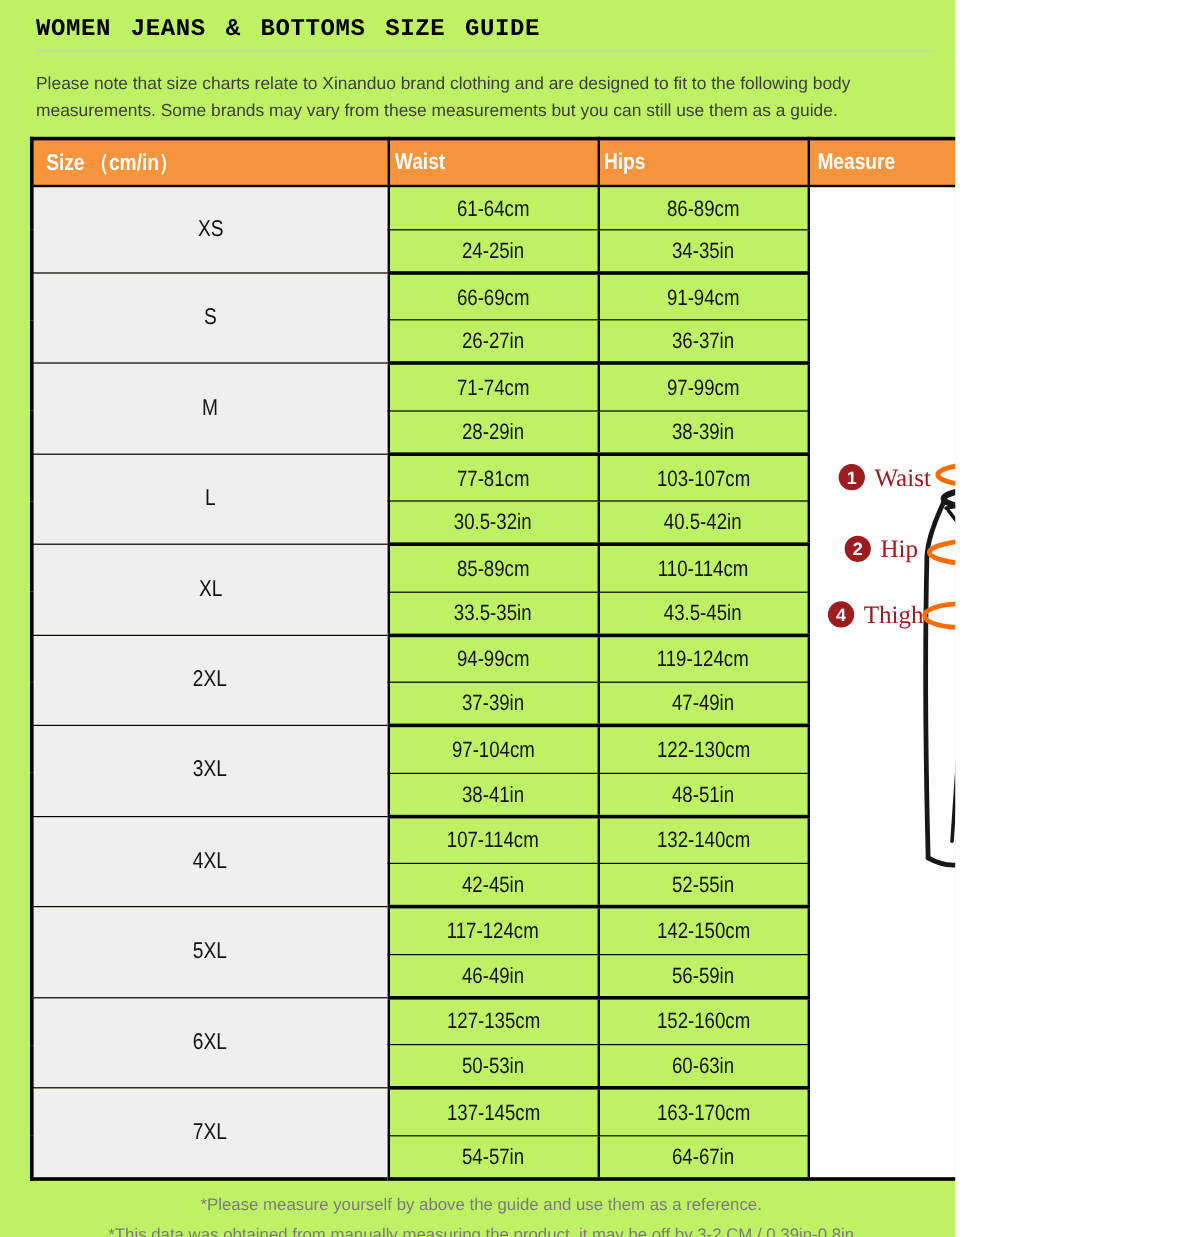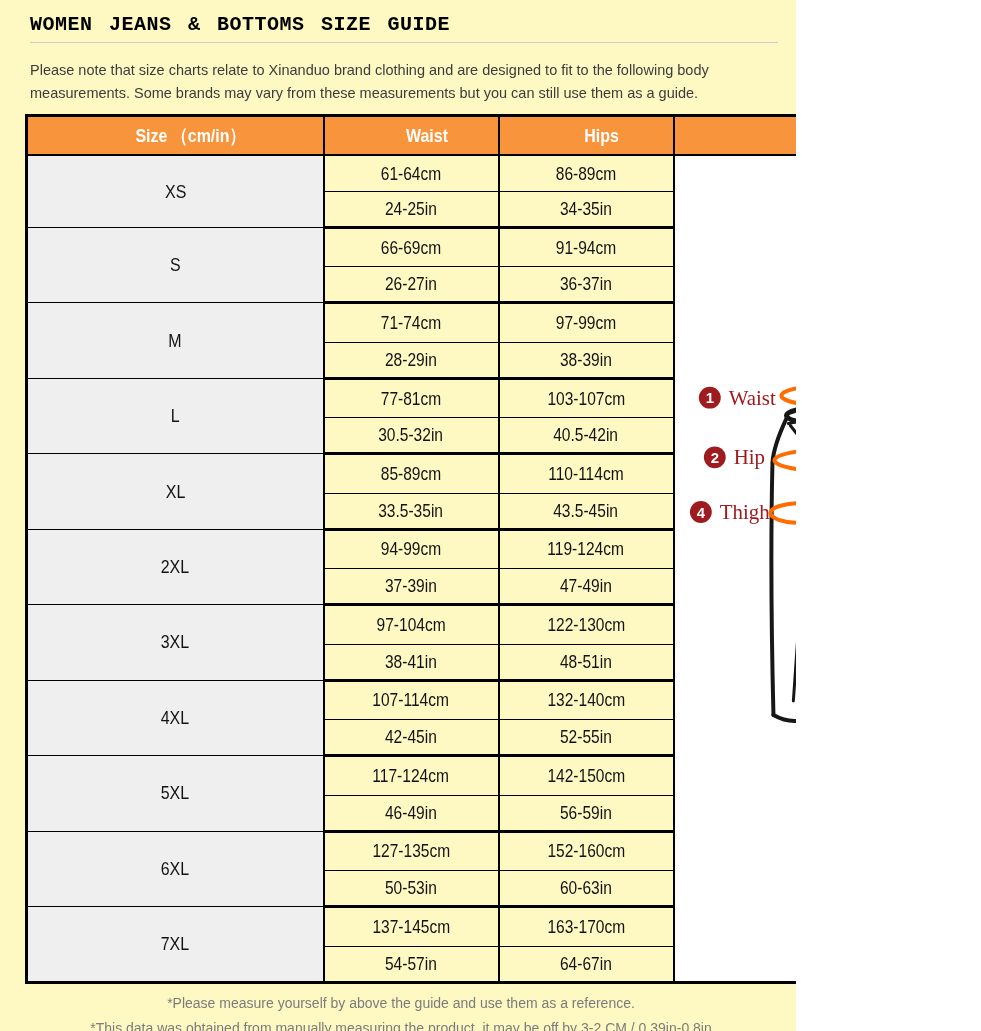--- a/index.html
+++ b/index.html
@@ -9,21 +9,21 @@
     --table-border:#000000;
     --accent-orange:#FF6C00;
     --label-red:#9E1B20;
     --body-text:#3C3C3C;
     --cell-text:#121212;
     --footnote-text:#7B7B7B;
   }
   *{margin:0;padding:0;box-sizing:border-box;}
   html,body{background:#ffffff;}
   body{font-family:"Liberation Sans",sans-serif;}
-  .page{width:796px;height:1031px;background:#fef9c3;overflow:hidden;padding-top:13px;position:relative;}
+  .page{width:796px;height:1031px;background:#bef264;overflow:hidden;padding-top:13px;position:relative;}
 
   .title{
     font-family:"Liberation Mono","DejaVu Sans Mono",monospace;
     font-weight:bold;font-size:20px;color:#000;
     letter-spacing:.5px;word-spacing:4px;
     margin:0 20px 0 30px;white-space:nowrap;
   }
   .title-rule{border:none;border-top:1px solid #cccccc;margin:6px 18px 6px 30px;}
   .description{
     font-size:14.5px;line-height:1.58;color:var(--body-text);
@@ -31,21 +31,21 @@
   }
 
   table.size-guide{
     border-collapse:collapse;table-layout:fixed;
     width:924px;margin-left:25px;
     border:3px solid var(--table-border);
   }
   table.size-guide th{
     background:var(--header-bg);color:var(--header-text);
     height:40px;border:2px solid var(--table-border);
-    font-weight:bold;text-align:center;vertical-align:middle;padding-left:31px;
+    font-weight:bold;text-align:left;vertical-align:middle;
   }
   table.size-guide td{
     border-left:2px solid var(--table-border);
     border-right:2px solid var(--table-border);
     text-align:center;vertical-align:middle;
     height:36px;color:var(--cell-text);
   }
   tr.row-cm td{border-bottom:1px solid var(--table-border);}
   tr.row-in td{border-bottom:3px solid var(--table-border);}
   td.size-cell{background:var(--size-col-bg);text-decoration:underline;}

